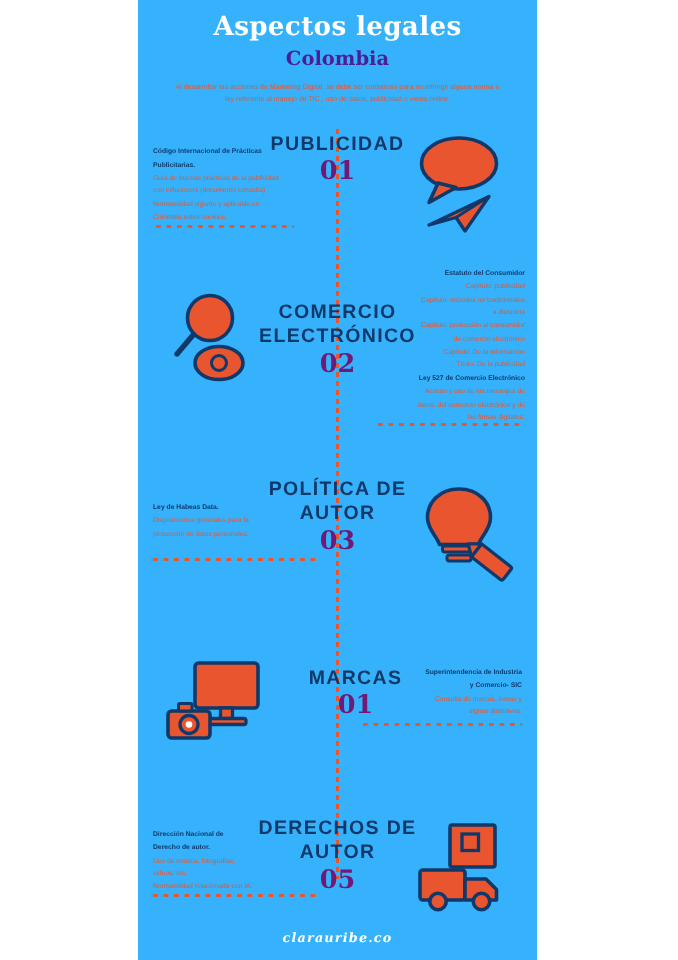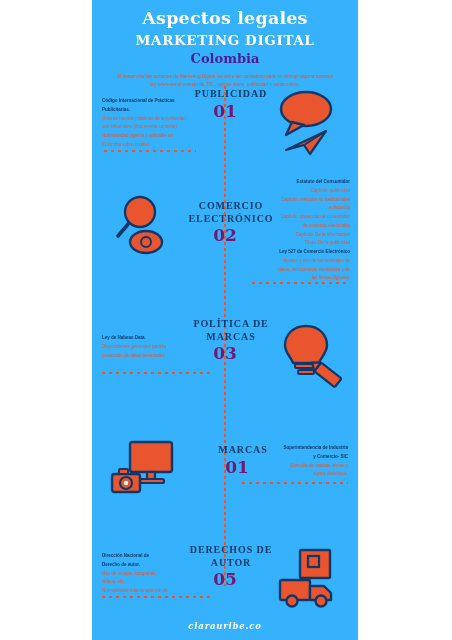--- a/index.html
+++ b/index.html
@@ -87,27 +87,26 @@
     left: 0;
     width: 266px;
   }
 
   .sec-head {
     position: absolute;
     text-align: center;
     width: 130px;
   }
   .sec-name {
-    font-family: Liberation Serif, serif;
-    font-weight: bold;
-    font-size: 10px;
+    font-family: Liberation Sans, sans-serif;
+    font-weight: bold;
+    font-size: 13px;
     color: #10396b;
     letter-spacing: 0.9px;
     line-height: 1.25;
-    margin-left: 12px;
   }
   .sec-num {
     font-family: "DejaVu Serif", serif;
     font-weight: bold;
     font-size: 17px;
     color: #701a75;
     line-height: 1.1;
     margin-top: 1px;
   }
 
@@ -149,21 +148,20 @@
 </style>
 </head>
 <body>
 
 <div id="page">
 
   <div class="poster">
 
     <div class="header">
       <div class="title-main">Aspectos legales</div>
-      <div class="title-sub">MARKETING DIGITAL</div>
       <div class="title-country">Colombia</div>
       <div class="intro">Al desarrollar las acciones de Marketing Digital, se debe ser cuidadoso para no infringir alguna norma o ley referente al manejo de TIC , uso de datos, publicidad o venta online.</div>
     </div>
 
     <div class="spine"></div>
 
     <div class="section" style="top:88px;">
 
       <div class="sec-head" style="left:68px; top:0px;">
         <div class="sec-name">PUBLICIDAD</div>
@@ -225,21 +223,21 @@
           </g>
         </svg>
       </div>
 
       <div class="hrule" style="left:160px; top:104px; width:96px;"></div>
     </div>
 
     <div class="section" style="top:318px;">
 
       <div class="sec-head" style="left:68px; top:0px;">
-        <div class="sec-name">POLÍTICA DE MARCAS</div>
+        <div class="sec-name">POLÍTICA DE AUTOR</div>
         <div class="sec-num">03</div>
       </div>
 
       <div class="sec-body" style="left:10px; top:16px; width:110px; text-align:left;">
         <div class="b dark">Ley de Habeas Data.</div>
         <div>Disposiciones generales para la</div>
         <div>protección de datos personales.</div>
       </div>
 
       <div class="icon-art" style="left:180px; top:2px;">

